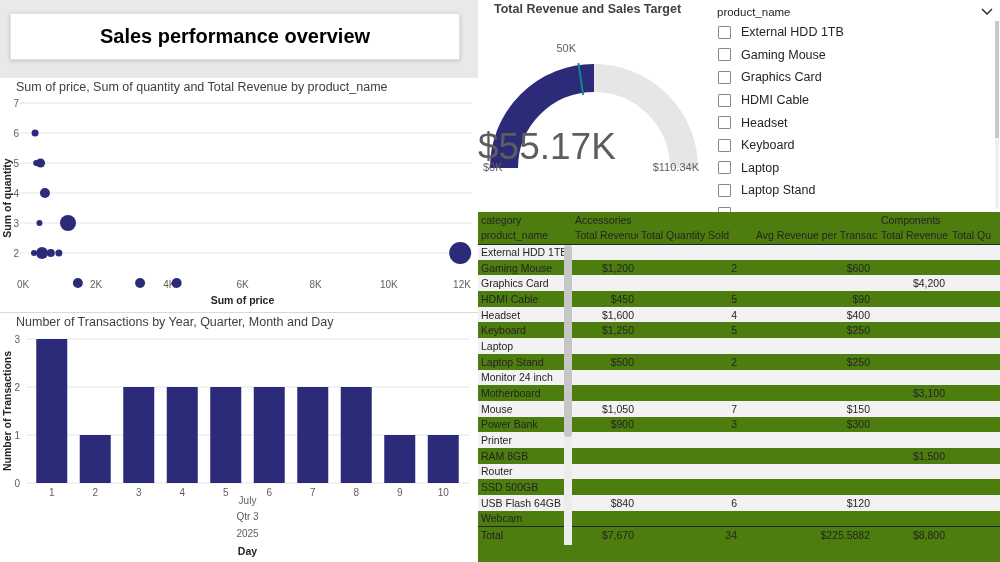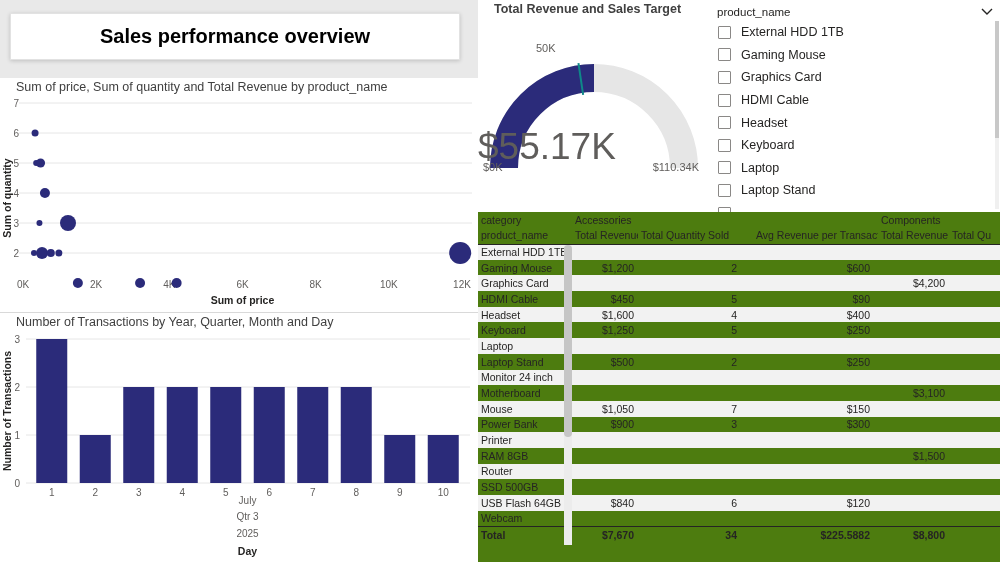--- a/index.html
+++ b/index.html
@@ -20,21 +20,21 @@
   .scatter-card svg,.bar-card svg{display:block;}
 
   
   .gauge-card{position:absolute;left:478px;top:0;width:234px;height:212px;background:#fff;
               border-right:1px solid #d9d9d9;border-bottom:1px solid #d9d9d9;overflow:hidden;}
   .gauge-card .chart-title{font-weight:700;position:relative;z-index:2;}
   .gauge-card svg{position:absolute;left:0;top:0;}
   .gauge-value{position:absolute;left:0;right:0;top:126px;text-align:left;font-size:37px;color:#5f5d5b;z-index:2;}
   .gauge-min{position:absolute;left:5px;top:161px;font-size:11px;color:#605e5c;z-index:2;}
   .gauge-max{position:absolute;right:13px;top:161px;font-size:11px;color:#605e5c;z-index:2;}
-  .gauge-target-label{position:absolute;left:58px;top:42px;width:40px;text-align:left;font-size:11px;color:#605e5c;z-index:2;}
+  .gauge-target-label{position:absolute;left:58px;top:42px;width:40px;text-align:right;font-size:11px;color:#605e5c;z-index:2;}
 
   
   .slicer-card{position:absolute;left:712px;top:0;width:288px;height:212px;background:#fff;border-bottom:1px solid #d9d9d9;overflow:hidden;}
   .slicer-header{display:flex;justify-content:space-between;align-items:center;padding:3px 7px 0 5px;font-size:11.5px;color:#252423;height:17px;}
   .slicer-items{position:absolute;left:0;top:21px;right:8px;bottom:0;overflow:hidden;}
   .slicer-item{display:flex;align-items:center;height:22.6px;padding-left:6px;}
   .checkbox{width:13px;height:13px;border:1px solid #8a8886;background:#fff;border-radius:1px;flex:none;box-sizing:border-box;}
   .slicer-label{margin-left:10px;font-size:12.5px;color:#252423;white-space:nowrap;}
   .slicer-scrollbar{position:absolute;right:1px;top:21px;bottom:3px;width:4px;background:#f0f0f0;}
   .slicer-thumb{width:100%;height:62%;background:#c8c8c8;}
@@ -44,21 +44,21 @@
   table.mx{border-collapse:collapse;table-layout:fixed;width:527px;font-size:10.5px;color:#252423;}
   .mx th,.mx td{white-space:nowrap;overflow:hidden;box-sizing:border-box;}
   .mx thead th{font-weight:400;text-align:left;padding:0 2px 0 3px;height:15px;}
   .mx thead tr.colrow th{height:17px;border-bottom:1px solid #252423;}
   .mx tbody td{height:15.7px;padding:0 4px;}
   .mx tbody tr:nth-child(odd){background:#f2f2f2;}
   .mx td.name{text-align:left;padding-left:3px;}
   .mx .num{text-align:right;}
   .mx .c-qty{padding-right:16px;}
   .mx .c-avg{padding-right:8px;}
-  .mx tfoot td{font-weight:700;border-top:1px solid #252423;height:17px;padding:0 4px;}
+  .mx tfoot td{font-weight:400;border-top:1px solid #252423;height:17px;padding:0 4px;}
   .tbl-scrollbar{position:absolute;left:86px;top:33px;width:8px;height:300px;background:#ececec;z-index:3;}
   .tbl-thumb{width:8px;height:64%;background:#c6c6c6;border-radius:4px;}
 </style>
 </head>
 <body>
 
 <div class="canvas">
 
   <div class="title-strip">
     <div class="title-card">

